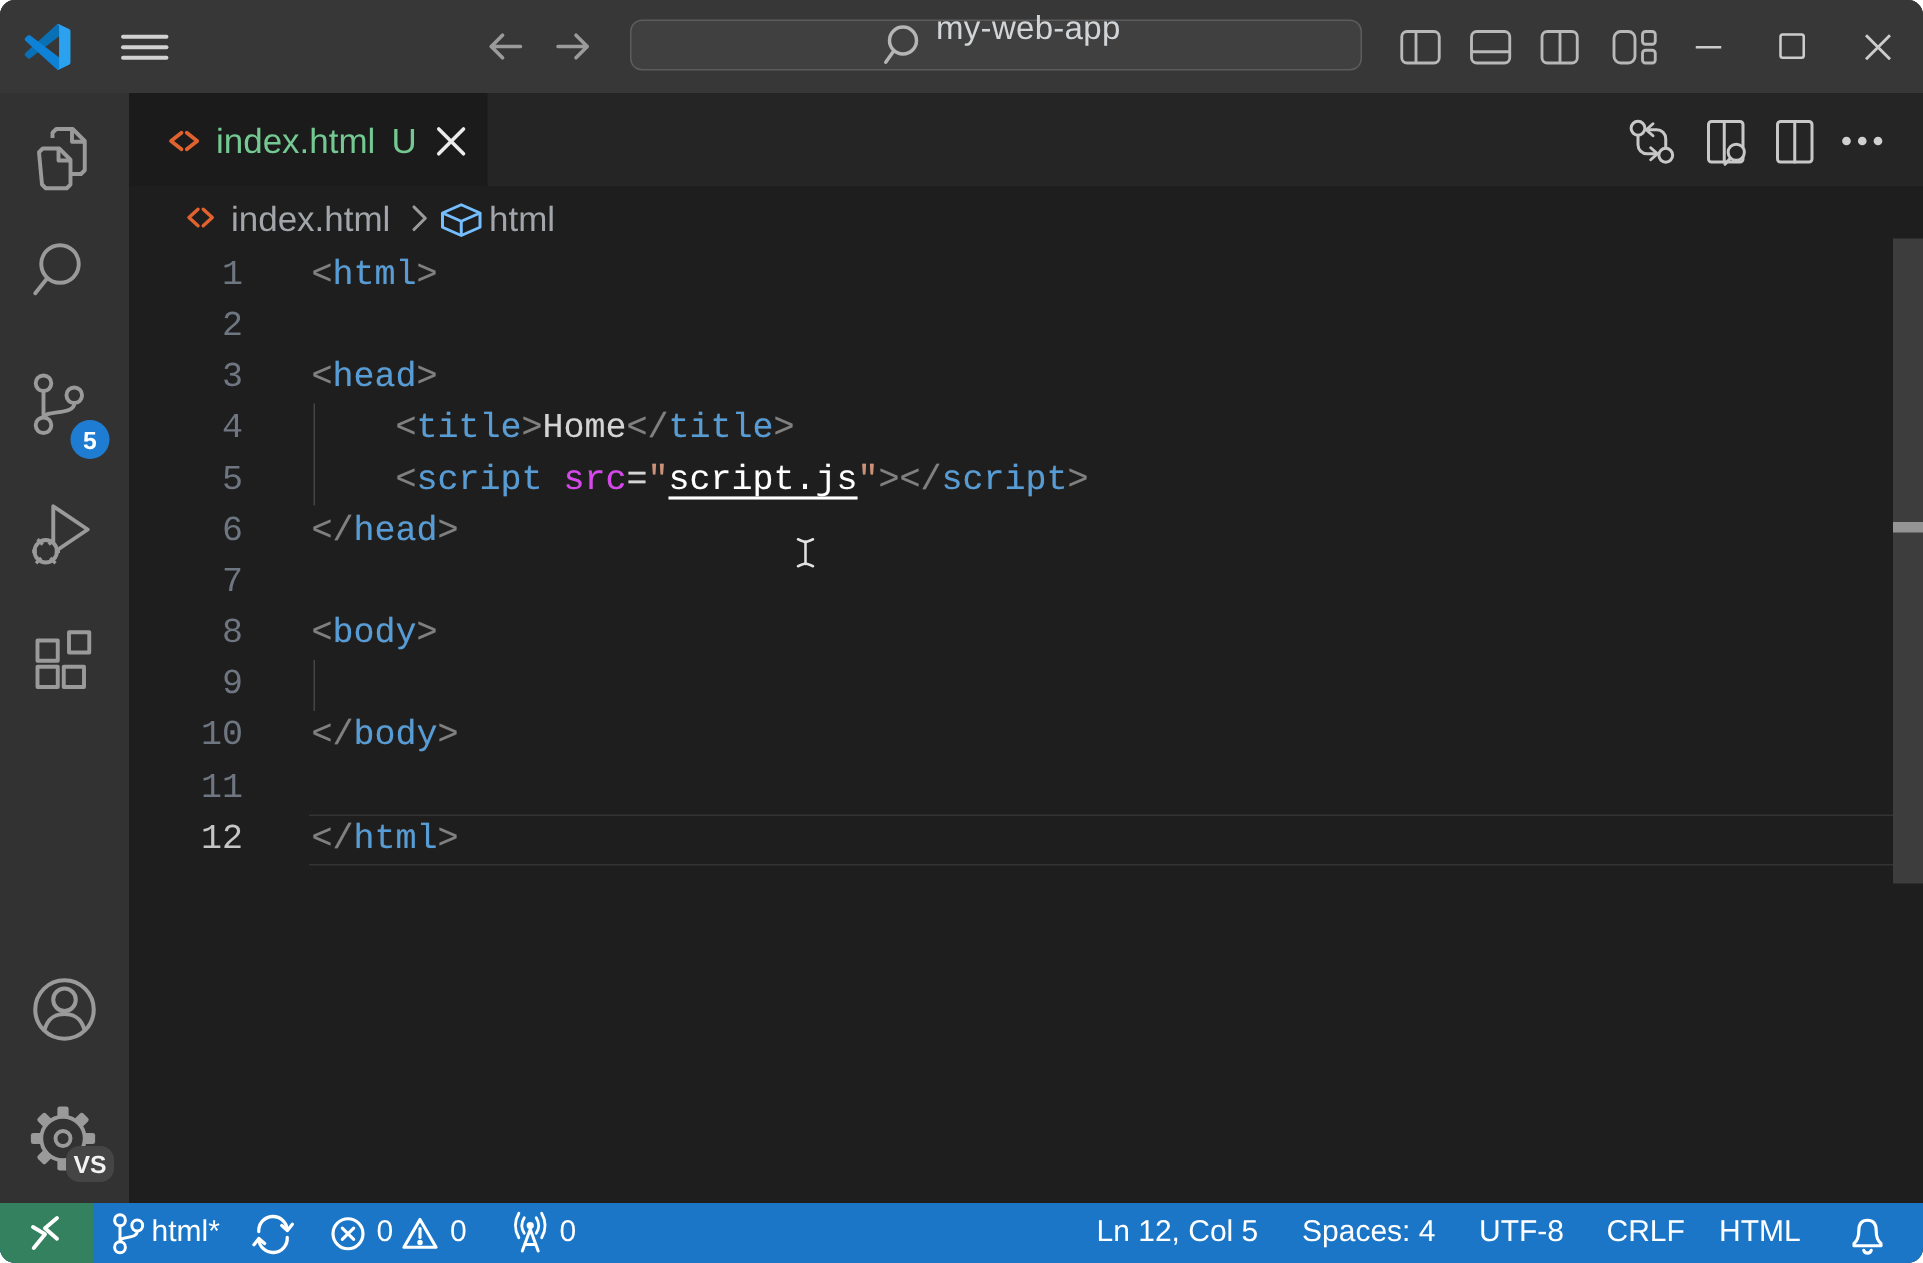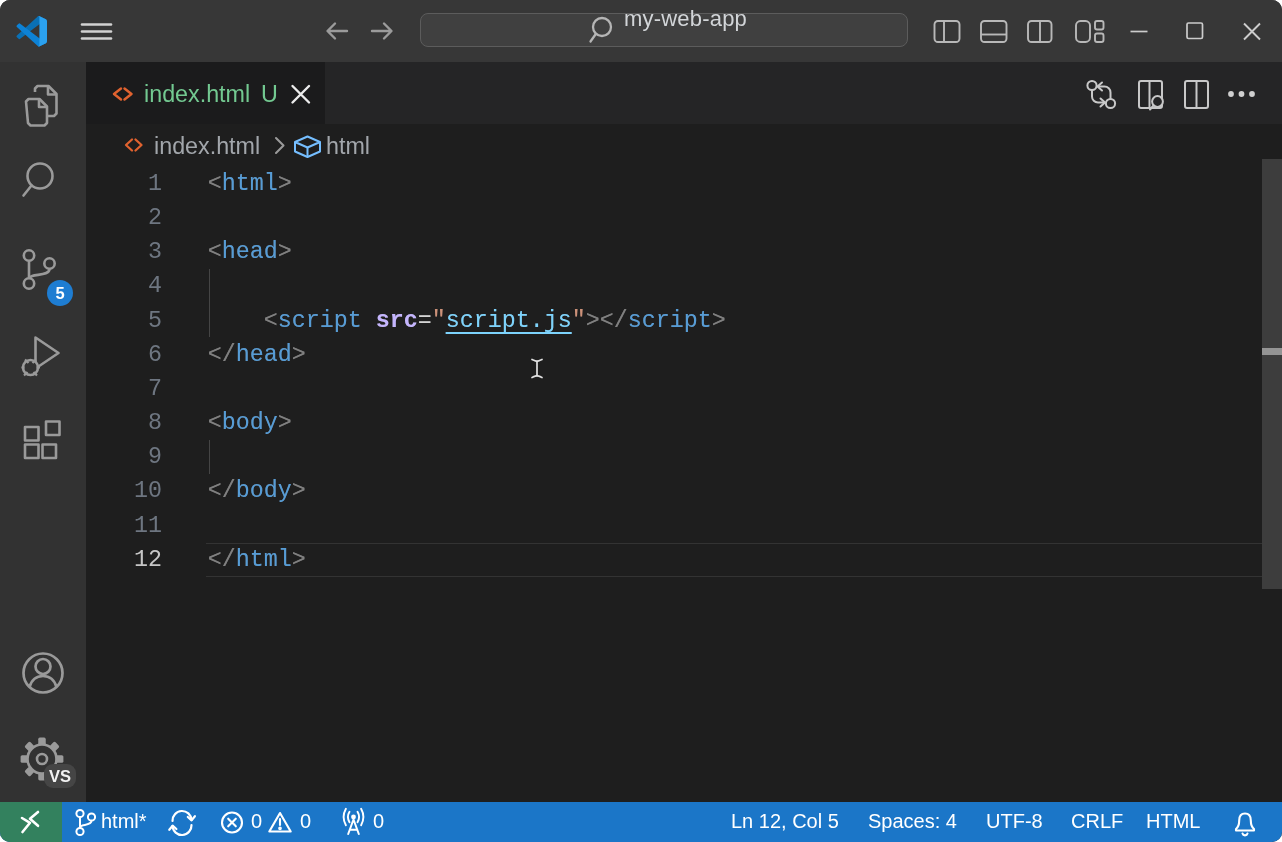--- a/index.html
+++ b/index.html
@@ -25,23 +25,23 @@
   #bc-file { position:absolute; left:154px; top:133px; font-size:23.3px; color:#a2a6ab; }
   #bc-html { position:absolute; left:326px; top:133px; font-size:23.3px; color:#a2a6ab; }
   
   .num { position:absolute; width:76px; left:86px; text-align:right;
          font-family:"Liberation Mono", monospace; font-size:23.33px; line-height:34.16px;
          color:#6e7681; }
   .code { position:absolute; left:207.7px; text-shadow:0 0 0.6px rgba(255,255,255,0.25); font-family:"Liberation Mono", monospace;
           font-size:23.33px; line-height:34.16px; white-space:pre; color:#d4d4d4; }
   .p { color:#808080; }
   .t { color:#569cd6; }
-  .a { color:#c4b5fd;font-weight:bold; }
+  .a { color:#d946ef; }
   .s { color:#ce9178; }
-  .lnk { color:#7dd3fc; text-decoration:underline; text-underline-offset:5px; text-decoration-thickness:2px; }
+  .lnk { color:#ffffff; text-decoration:underline; text-underline-offset:5px; text-decoration-thickness:2px; }
   
   .curline { position:absolute; left:206px; width:1076px; height:1.6px; background:#333333; }
   
   .guide { position:absolute; left:209px; width:1.4px; background:#454545; }
   
   #scroll { position:absolute; left:1262px; top:159px; width:20px; height:430px; background:#3d3d3d; }
   #scrollmark { position:absolute; left:1262px; top:348px; width:20px; height:7px; background:#949494; }
   
   #statusbar { position:absolute; left:0; top:802px; width:1282px; height:40px; background:#1b76c8; color:#ffffff; font-size:20px; }
   #remoteseg { position:absolute; left:0; top:0; width:62px; height:40px; background:#33815e; }
@@ -242,20 +242,21 @@
   <div class="num" style="top:337.7px;">6</div>
   <div class="num" style="top:371.9px;">7</div>
   <div class="num" style="top:406.0px;">8</div>
   <div class="num" style="top:440.2px;">9</div>
   <div class="num" style="top:474.4px;">10</div>
   <div class="num" style="top:508.5px;">11</div>
   <div class="num" style="top:542.7px; color:#c6c6c6;">12</div>
 
   <div class="code" style="top:166.9px;"><span class="p">&lt;</span><span class="t">html</span><span class="p">&gt;</span></div>
   <div class="code" style="top:235.2px;"><span class="p">&lt;</span><span class="t">head</span><span class="p">&gt;</span></div>
+  <div class="code" style="top:269.4px;">    <span class="p">&lt;</span><span class="t">title</span><span class="p">&gt;</span>Home<span class="p">&lt;/</span><span class="t">title</span><span class="p">&gt;</span></div>
   <div class="code" style="top:303.6px;">    <span class="p">&lt;</span><span class="t">script</span> <span class="a">src</span>=<span class="s">"</span><span class="lnk">script.js</span><span class="s">"</span><span class="p">&gt;&lt;/</span><span class="t">script</span><span class="p">&gt;</span></div>
   <div class="code" style="top:337.7px;text-align:right;"><span class="p">&lt;/</span><span class="t">head</span><span class="p">&gt;</span></div>
   <div class="code" style="top:406.0px;"><span class="p">&lt;</span><span class="t">body</span><span class="p">&gt;</span></div>
   <div class="code" style="top:474.4px;"><span class="p">&lt;/</span><span class="t">body</span><span class="p">&gt;</span></div>
   <div class="code" style="top:542.7px;"><span class="p">&lt;/</span><span class="t">html</span><span class="p">&gt;</span></div>
 
   <svg class="abs" style="left:530px;top:358px;" width="14" height="21" viewBox="0 0 14 21">
     <g stroke="#e2e2e2" stroke-width="1.7" fill="none" stroke-linecap="round">
       <path d="M2 1.5 q4 1.8 5 1.8 q1 0 5-1.8"></path>
       <line x1="7" y1="3" x2="7" y2="18"></line>

